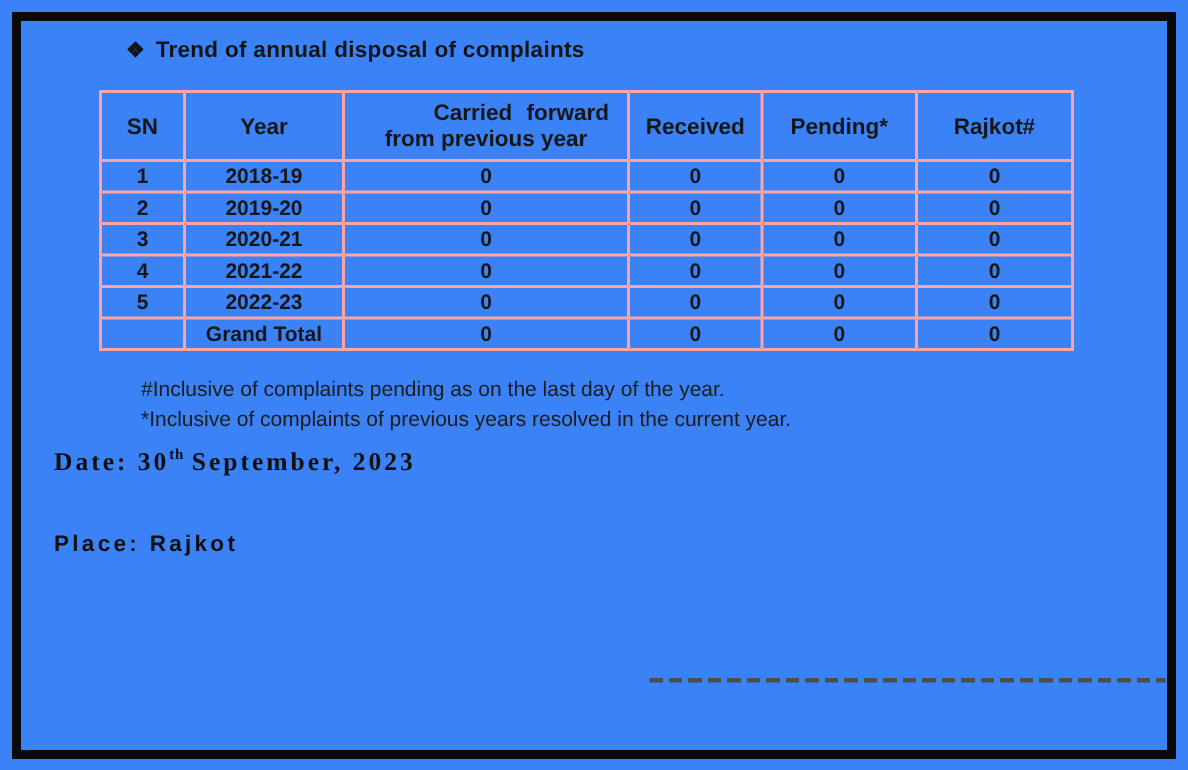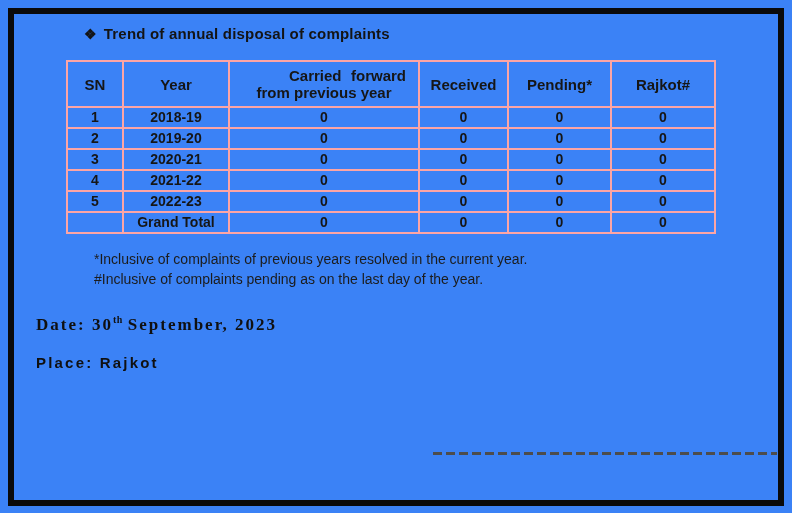--- a/index.html
+++ b/index.html
@@ -65,21 +65,21 @@
     position: absolute;
     left: 94px; top: 249px;
     font-size: 14px;
     font-weight: normal;
     color: #1c1c1c;
     line-height: 20px;
     white-space: nowrap;
   }
   .date-line {
     position: absolute;
-    left: 36px; top: 314px;
+    left: 36px; top: 298px;
     font-family: "Liberation Serif", serif;
     font-size: 17px;
     font-weight: bold;
     letter-spacing: 2px;
     color: #101010;
     white-space: nowrap;
     text-align: center;
   }
   .date-line sup {
     font-size: 10px;
@@ -197,22 +197,22 @@
         <td>Grand Total</td>
         <td>0</td>
         <td>0</td>
         <td>0</td>
         <td>0</td>
       </tr>
     </tbody>
   </table>
 
   <div class="footnotes">
+    <div>#Inclusive of complaints pending as on the last day of the year.</div>
     <div>*Inclusive of complaints of previous years resolved in the current year.</div>
-    <div>#Inclusive of complaints pending as on the last day of the year.</div>
   </div>
 
   <div class="date-line">
     <span>Date: 30</span><sup>th</sup><span>September, 2023</span>
   </div>
 
   <div class="place-line">Place: Rajkot</div>
 
   <div class="signature">
     <div class="signature-line"></div>

